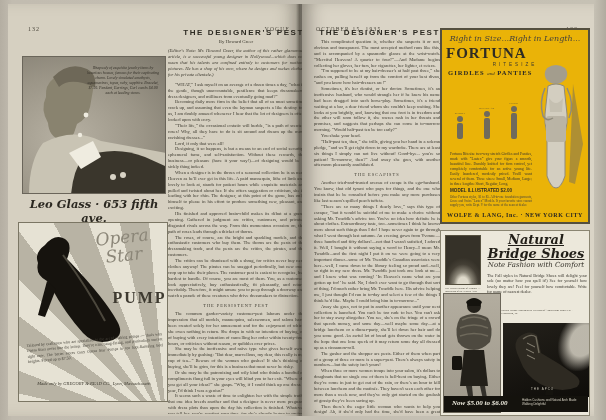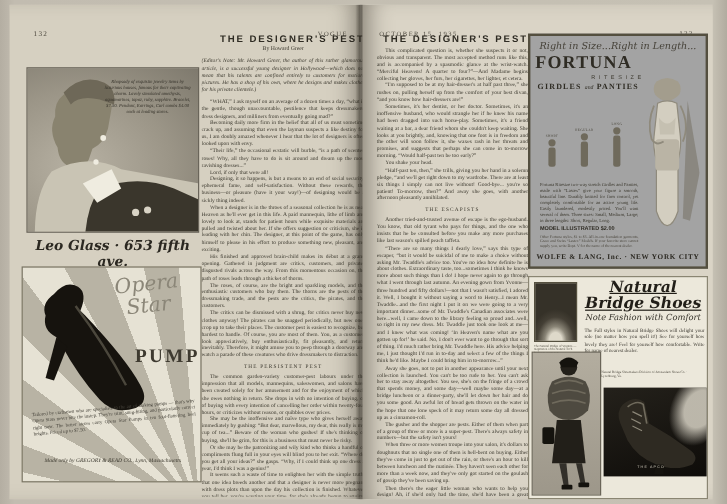--- a/index.html
+++ b/index.html
@@ -49,21 +49,21 @@
   .opera-pumps { position:absolute; left:91px; top:66px; width:70px; text-align:center;
                  font-weight:bold; font-size:16px; letter-spacing:2px; color:#3e3a30; }
   .opera-shoe { position:absolute; left:-2px; top:6px; }
   .opera-body { position:absolute; left:8px; top:114px; width:136px; font-size:4px; line-height:1.35;
                 text-align:justify; color:#45423a; transform:rotate(-5deg); }
   .opera-maker { position:absolute; left:4px; top:158px; width:142px; text-align:center;
                  font-style:italic; font-size:4.6px; color:#3c392f; }
 
   
   .fortuna-ad { position:absolute; left:138px; top:24px; width:150px; height:196px;
-                background:#a3a3a3; border:2px solid #544f3f; padding:4px; overflow:hidden; }
+                background:#eab308; border:2px solid #544f3f; padding:4px; overflow:hidden; }
   .fortuna-hdr { font-family:"DejaVu Serif", serif; font-style:italic; font-size:8px;
                  text-align:center; color:#47433a; }
   .fortuna-logo { text-align:left; font-family:"Liberation Serif", serif; font-weight:bold;
                   font-size:15px; letter-spacing:1px; color:#2f2c24; margin-top:2px; }
   .ritesize { text-align:center; font-family:"Liberation Sans", sans-serif; font-size:4.6px;
               letter-spacing:3px; color:#3c392f; }
   .girdles { text-align:left; margin:2px 0 0 2px; font-weight:bold; font-size:6.6px;
              letter-spacing:1px; color:#2f2c24; }
   .girdles .and { font-weight:normal; font-style:italic; font-size:4.8px; letter-spacing:0; }
   .figrow { position:absolute; left:12px; top:72px; width:66px; display:flex; align-items:flex-end;
@@ -271,15 +271,19 @@
       <div class="shoe-photo">
         <div class="stocking"></div>
         <svg width="86" height="74" viewBox="0 0 86 74">
           <path d="M16 14 Q26 6 34 12 L38 30 Q56 40 72 52 Q80 58 74 64 Q60 70 44 64 Q28 58 20 44 L14 30 Q10 20 16 14 Z" fill="#2e2a22"></path>
           <path d="M20 16 Q28 10 33 14 L36 30" stroke="#6f6a5c" stroke-width="1.4" fill="none"></path>
           <path d="M24 20 L32 24 M23 26 L31 30 M24 32 L32 36" stroke="#8a8577" stroke-width="1" fill="none"></path>
           <path d="M44 64 L42 72 L50 72 L50 64 Z" fill="#15130e"></path>
         </svg>
         <span class="shoe-label">THE APCO</span>
       </div>
+      <div class="price-bar">
+        <span class="price-main">Now $5.00 to $6.00</span>
+        <span class="price-note">Hidden Cushions and Natural Arch Made Walking Delightful</span>
+      </div>
     </div>
   </div>
 </div>
 
 </body></html>

